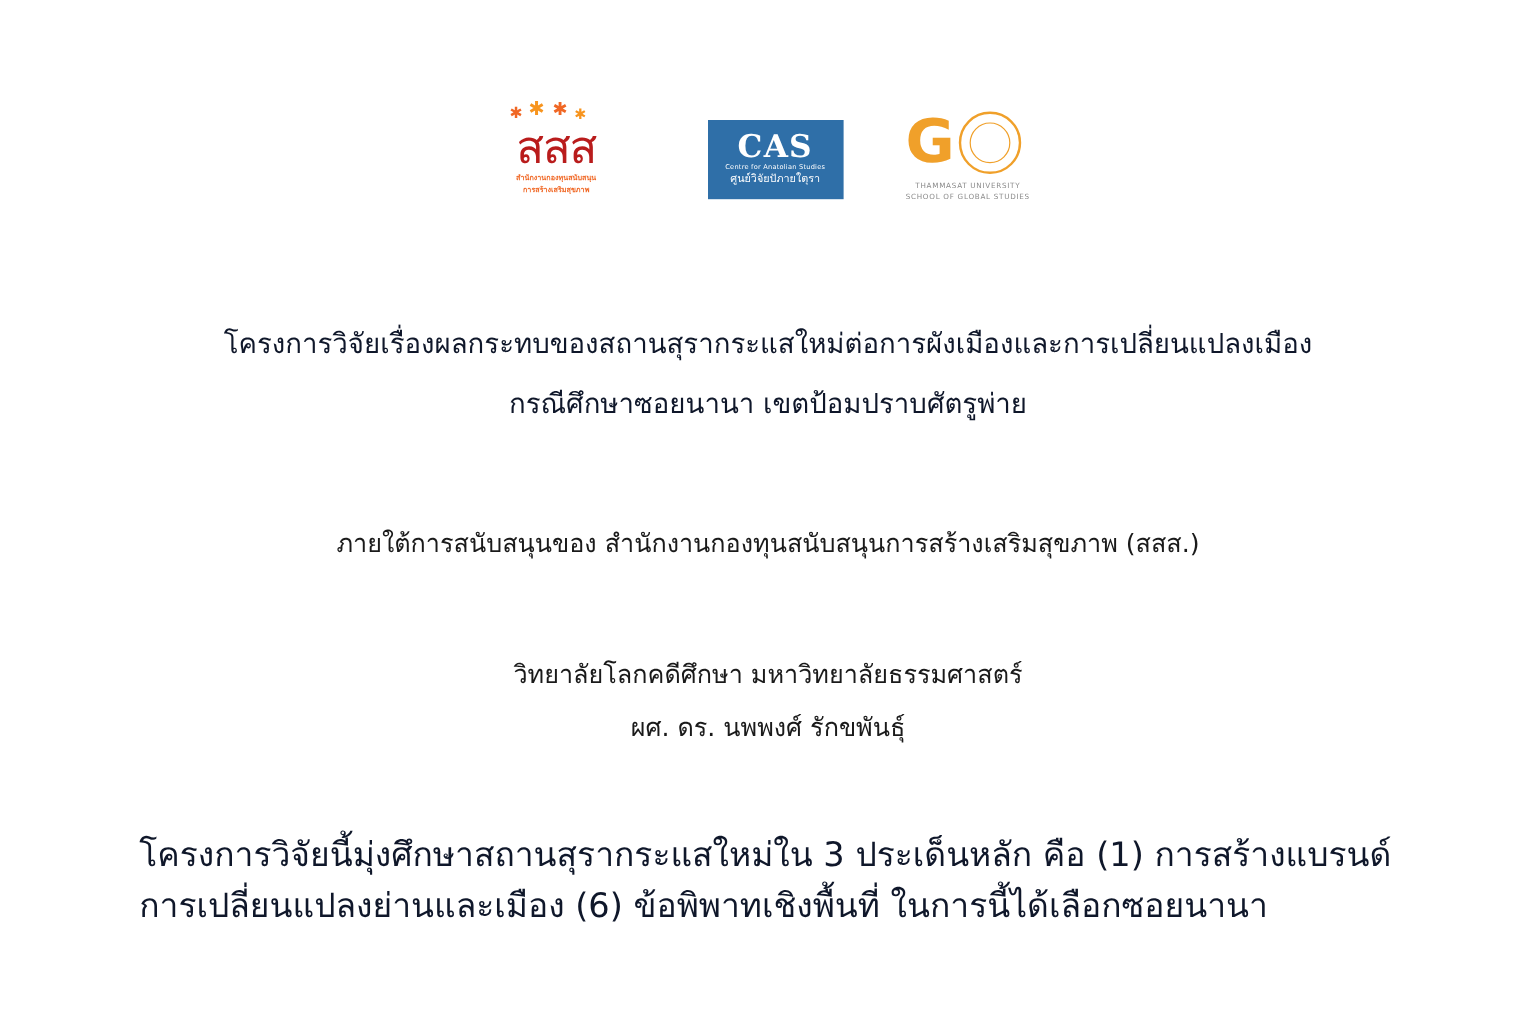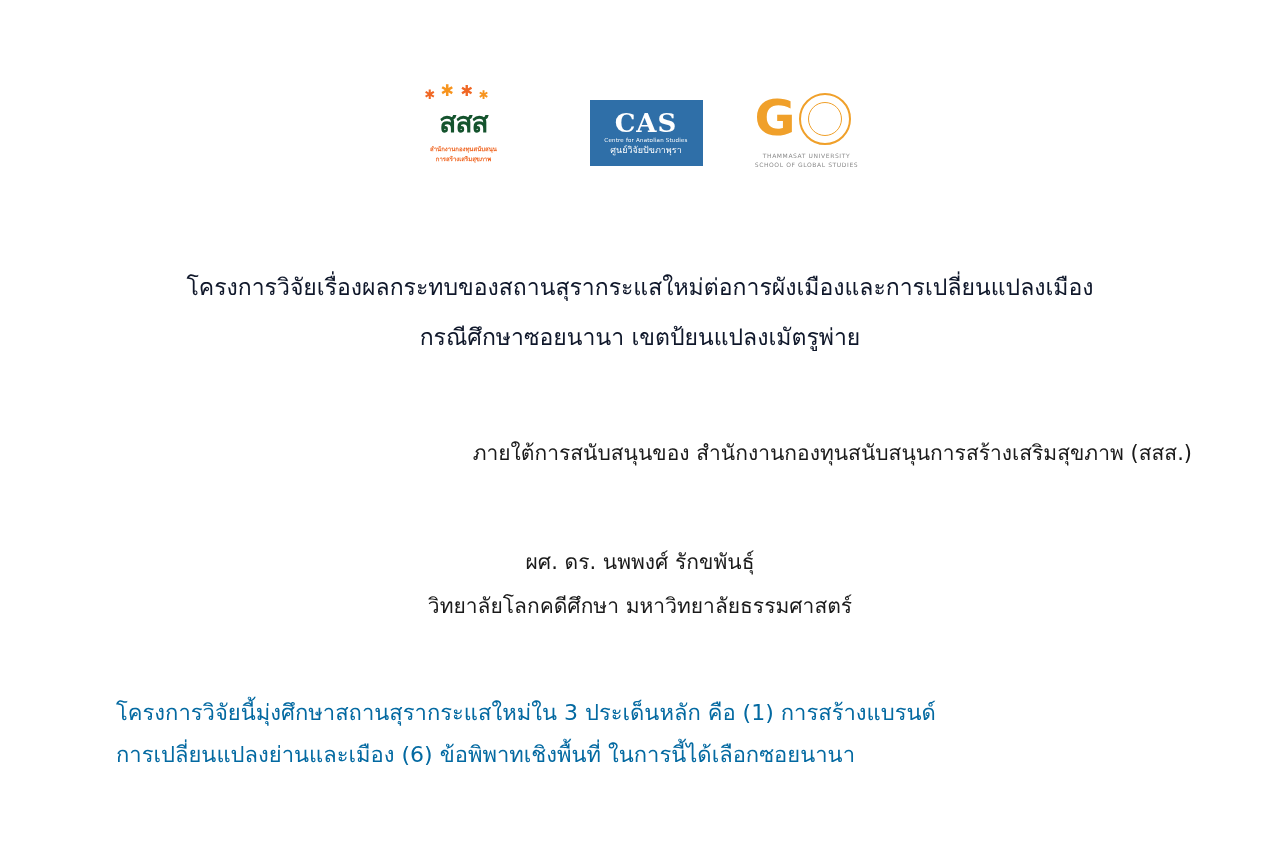--- a/index.html
+++ b/index.html
@@ -54,23 +54,23 @@
     position: absolute;
     color: #f06724;
     font-size: 15px;
     line-height: 15px;
   }
   .th-stars span:nth-child(1) { left: 6px;  top: 4px;  font-size: 13px; }
   .th-stars span:nth-child(2) { left: 22px; top: 0px;  font-size: 16px; color:#f7941e;}
   .th-stars span:nth-child(3) { left: 42px; top: 1px;  font-size: 15px; }
   .th-stars span:nth-child(4) { left: 60px; top: 5px;  font-size: 12px; color:#f7941e;}
   .th-word {
-    font-size: 28px;
-    font-weight: bold;
-    color: #14532d;
+    font-size: 38px;
+    font-weight: normal;
+    color: #b91c1c;
     line-height: 40px;
     letter-spacing: -1px;
   }
   .th-sub {
     margin-top: 2px;
     font-size: 6px;
     line-height: 8px;
     color: #f06724;
     text-align: center;
     font-weight: bold;
@@ -172,23 +172,23 @@
   }
   .title-line {
     font-size: 23px;
     line-height: 50px;
     color: #0f172a;
   }
 
   .support-block {
     position: absolute;
     top: 432px;
-    left: 112px;
+    left: 100px;
     width: 1080px;
-    text-align: right;
+    text-align: center;
   }
   .support-line {
     font-size: 21px;
     line-height: 42px;
     color: #1a1a1a;
   }
 
   .author-block {
     position: absolute;
     top: 540px;
@@ -203,23 +203,23 @@
   }
 
   .body-block {
     position: absolute;
     top: 692px;
     left: 116px;
     width: 1054px;
     text-align: left;
   }
   .body-line {
-    font-size: 22px;
+    font-size: 28px;
     line-height: 42px;
-    color: #0369a1;
+    color: #0f172a;
   }
   .body-line.just {
     text-align: justify;
     text-justify: inter-word;
   }
 </style>
 </head>
 <body>
 
 <div class="page">
@@ -234,46 +234,46 @@
           <span>✱</span>
       </div>
       <div class="th-word">สสส</div>
       <div class="th-sub">สำนักงานกองทุนสนับสนุน</div>
       <div class="th-sub">การสร้างเสริมสุขภาพ</div>
     </div>
 
     <div class="logo-cas">
       <div class="cas-word">CAS</div>
       <div class="cas-en">Centre for Anatolian Studies</div>
-      <div class="cas-th">ศูนย์วิจัยปัขภาพุรา</div>
+      <div class="cas-th">ศูนย์วิจัยปัภายใตุรา</div>
     </div>
 
     <div class="logo-sgs">
       <div class="sgs-top">
         <div class="sgs-g">G</div>
         <div class="sgs-seal"></div>
       </div>
       <div class="sgs-sub">THAMMASAT UNIVERSITY</div>
       <div class="sgs-sub">SCHOOL OF GLOBAL STUDIES</div>
     </div>
 
   </div>
 
   <div class="title-block">
     <div class="title-line">โครงการวิจัยเรื่องผลกระทบของสถานสุรากระแสใหม่ต่อการผังเมืองและการเปลี่ยนแปลงเมือง</div>
-    <div class="title-line">กรณีศึกษาซอยนานา เขตป้ยนแปลงเมัตรูพ่าย</div>
+    <div class="title-line">กรณีศึกษาซอยนานา เขตป้อมปราบศัตรูพ่าย</div>
   </div>
 
   <div class="support-block">
     <div class="support-line">ภายใต้การสนับสนุนของ สำนักงานกองทุนสนับสนุนการสร้างเสริมสุขภาพ (สสส.)</div>
   </div>
 
   <div class="author-block">
+    <div class="author-line">วิทยาลัยโลกคดีศึกษา มหาวิทยาลัยธรรมศาสตร์</div>
     <div class="author-line">ผศ. ดร. นพพงศ์ รักขพันธุ์</div>
-    <div class="author-line">วิทยาลัยโลกคดีศึกษา มหาวิทยาลัยธรรมศาสตร์</div>
   </div>
 
   <div class="body-block">
     <div class="body-line just">โครงการวิจัยนี้มุ่งศึกษาสถานสุรากระแสใหม่ใน 3 ประเด็นหลัก คือ (1) การสร้างแบรนด์</div>
     <div class="body-line just">การเปลี่ยนแปลงย่านและเมือง (6) ข้อพิพาทเชิงพื้นที่ ในการนี้ได้เลือกซอยนานา</div>
   </div>
 
 </div>
 
 </body></html>

